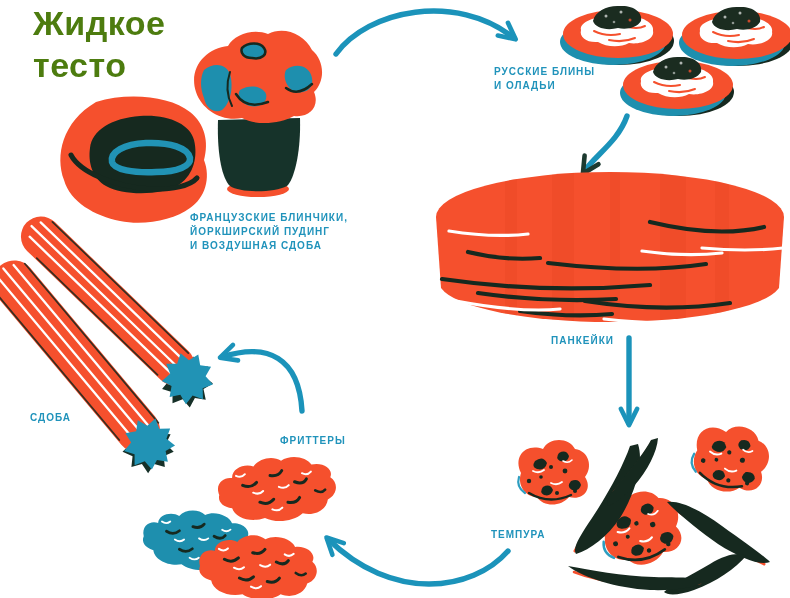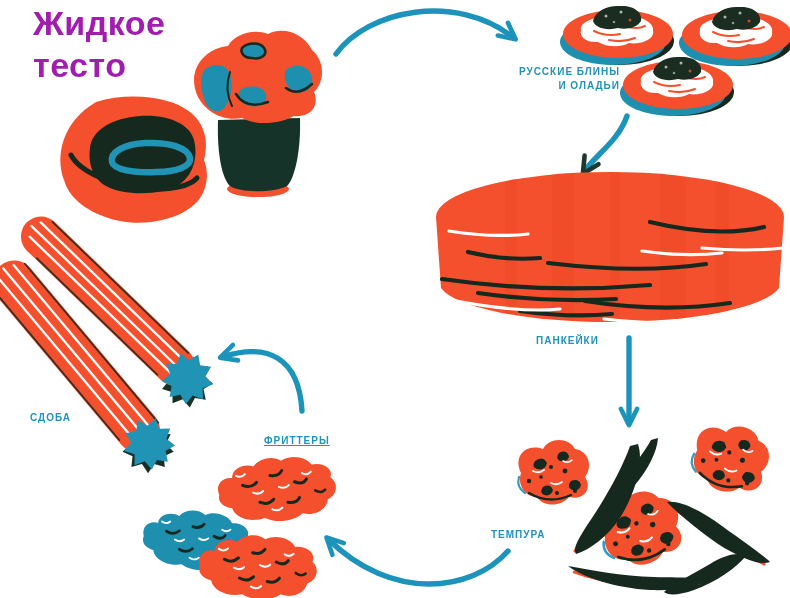--- a/index.html
+++ b/index.html
@@ -5,24 +5,24 @@
   html,body{margin:0;padding:0;background:#fff;}
   #canvas{
     position:relative;width:790px;height:598px;background:#fff;overflow:hidden;
     font-family:"Liberation Sans", sans-serif;
   }
   #canvas svg{position:absolute;left:0;top:0;}
   .caption{
     position:absolute;color:#2093bb;font-weight:bold;font-size:10px;line-height:14px;
     letter-spacing:1px;white-space:pre-line;
   }
-  .caption.center{text-align:right;}
-  .caption.right{text-align:left;}
+  .caption.center{text-align:left;}
+  .caption.right{text-align:right;}
   #title{
-    position:absolute;left:33px;top:2px;color:#a21caf;font-weight:bold;
+    position:absolute;left:33px;top:2px;color:#4d7c0f;font-weight:bold;
     font-size:34px;line-height:42px;white-space:pre-line;letter-spacing:0.5px;
   }
 </style>
 </head>
 <body>
 
 <div id="canvas">
 
   <svg width="790" height="598" viewBox="0 0 790 598">
     <defs>
@@ -193,24 +193,27 @@
         <path d="M 4,-1 L 230,-1" stroke="#ffffff" stroke-width="2.3" stroke-linecap="round"></path>
         <path d="M 10,9 L 226,9" stroke="#ffffff" stroke-width="2.3" stroke-linecap="round"></path>
         <use href="#star" transform="translate(232,0) rotate(-6)" fill="#2193b5"></use>
       </g>
     </g>
   </svg>
 
   <div id="title">Жидкое
 тесто</div>
 
+  <div class="caption center" style="left:190px;top:211px;width:184px;">ФРАНЦУЗСКИЕ БЛИНЧИКИ,
+ЙОРКШИРСКИЙ ПУДИНГ
+И ВОЗДУШНАЯ СДОБА</div>
 
   <div class="caption center" style="left:494px;top:65px;width:126px;">РУССКИЕ БЛИНЫ
 И ОЛАДЬИ</div>
 
   <div class="caption right" style="left:536px;top:334px;width:78px;">ПАНКЕЙКИ</div>
 
   <div class="caption" style="left:491px;top:528px;text-align:right;">ТЕМПУРА</div>
 
-  <div class="caption" style="left:264px;top:434px;text-decoration:underline;">ФРИТТЕРЫ</div>
+  <div class="caption" style="left:280px;top:434px;">ФРИТТЕРЫ</div>
 
   <div class="caption" style="left:30px;top:411px;">СДОБА</div>
 </div>
 
 </body></html>

